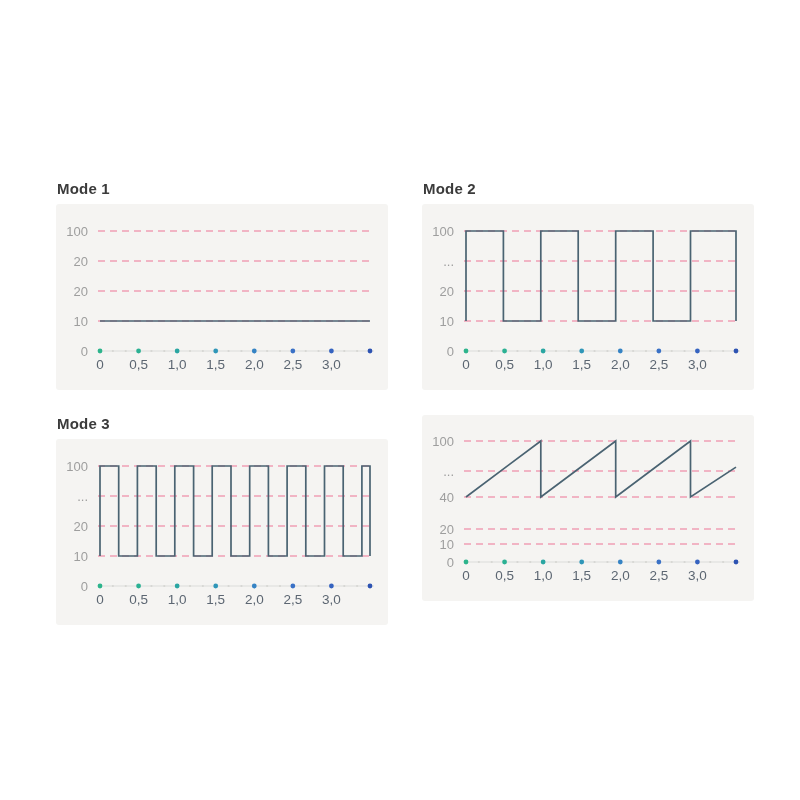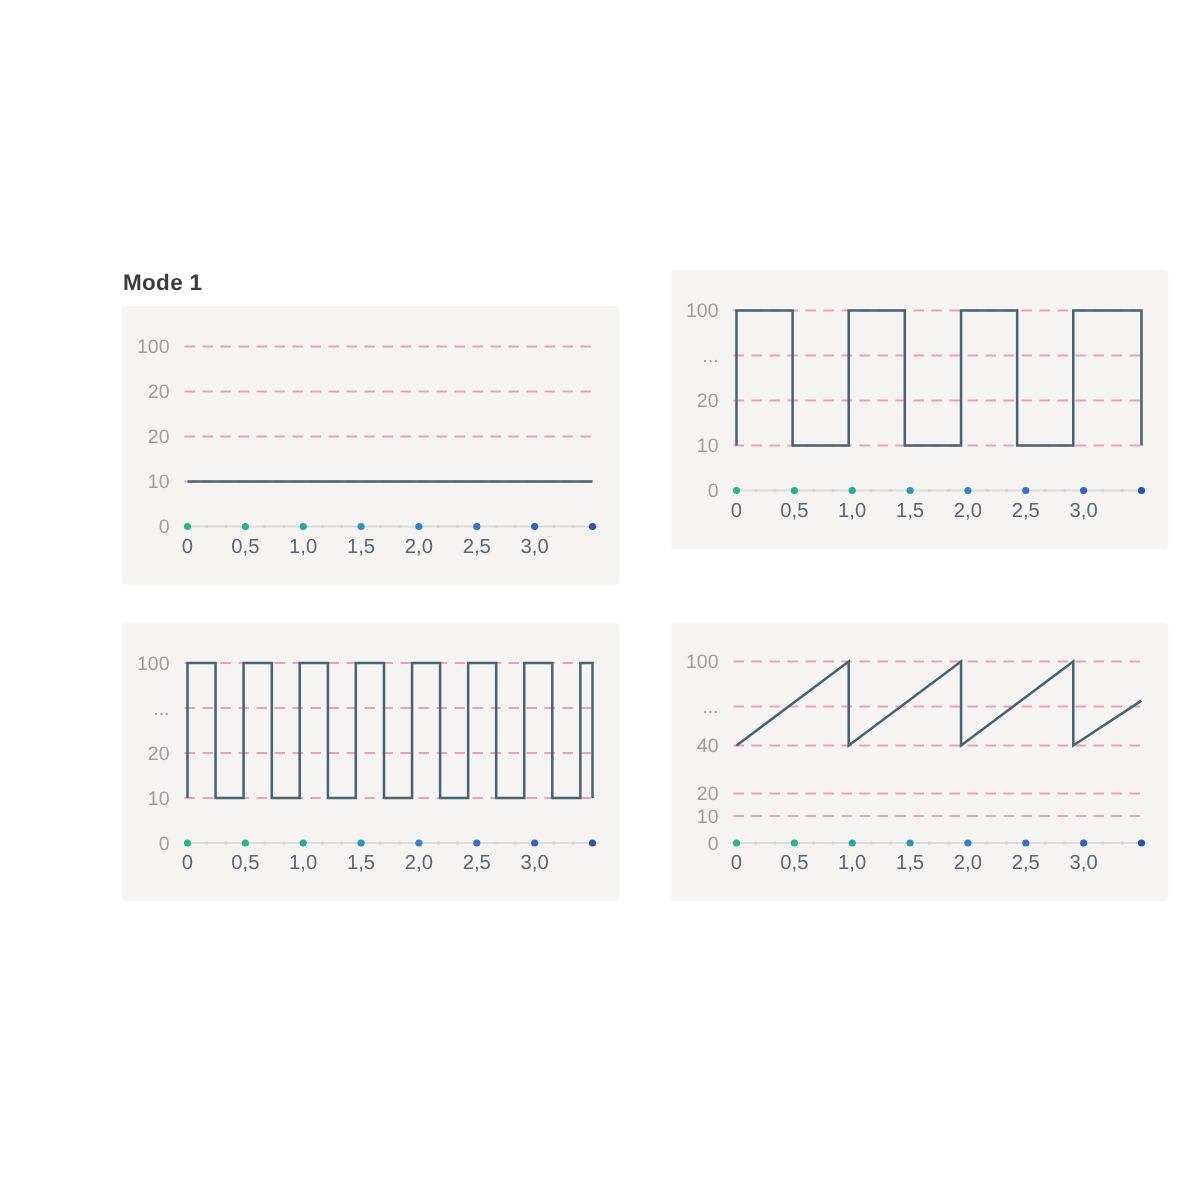--- a/index.html
+++ b/index.html
@@ -2,21 +2,21 @@
 <html><head>
 <meta charset="utf-8">
 <style>
   html,body{margin:0;padding:0;}
   body{
     width:800px;height:800px;position:relative;
     background:#ffffff;
     font-family:"Liberation Sans", sans-serif;
     overflow:hidden;
   }
-  .chart-block{position:absolute;width:332px;margin-left:25px;}
+  .chart-block{position:absolute;width:332px;}
   .chart-title{
     font-size:15px;line-height:18px;font-weight:600;
     color:#3b3b3b;margin:0 0 6px 1px;letter-spacing:0.2px;
   }
   .chart-panel{display:block;}
   #block-mode1{left:56px;top:180px;}
   #block-mode2{left:422px;top:180px;}
   #block-mode3{left:56px;top:415px;}
   #block-mode4{left:422px;top:415px;}
 </style>
@@ -64,20 +64,21 @@
       <text x="198.28" y="164.5" text-anchor="middle" font-size="13.5" fill="#5c6672" font-family="&quot;Liberation Sans&quot;, sans-serif">2,0</text>
       <circle cx="236.85" cy="147" r="2.4" fill="#3a71c6"></circle>
       <text x="236.85" y="164.5" text-anchor="middle" font-size="13.5" fill="#5c6672" font-family="&quot;Liberation Sans&quot;, sans-serif">2,5</text>
       <circle cx="275.42" cy="147" r="2.4" fill="#3563c0"></circle>
       <text x="275.42" y="164.5" text-anchor="middle" font-size="13.5" fill="#5c6672" font-family="&quot;Liberation Sans&quot;, sans-serif">3,0</text>
       <circle cx="313.99" cy="147" r="2.4" fill="#2d53b2"></circle>
     </svg>
 </div>
 
 <div class="chart-block" id="block-mode2">
+  <div class="chart-title">Mode 2</div>
   <svg class="chart-panel" width="332" height="186" viewBox="0 0 332 186">
       <rect x="0" y="0" width="332" height="186" rx="3" fill="#f5f4f2"></rect>
       <line x1="42" y1="27" x2="316" y2="27" stroke="#ef9fb5" stroke-width="1.3" stroke-dasharray="7 5"></line>
       <text x="32" y="31.5" text-anchor="end" font-size="13" fill="#9e9e9e" font-family="&quot;Liberation Sans&quot;, sans-serif">100</text>
       <line x1="42" y1="57" x2="316" y2="57" stroke="#ef9fb5" stroke-width="1.3" stroke-dasharray="7 5"></line>
       <text x="32" y="61.5" text-anchor="end" font-size="13" fill="#9e9e9e" font-family="&quot;Liberation Sans&quot;, sans-serif">...</text>
       <line x1="42" y1="87" x2="316" y2="87" stroke="#ef9fb5" stroke-width="1.3" stroke-dasharray="7 5"></line>
       <text x="32" y="91.5" text-anchor="end" font-size="13" fill="#9e9e9e" font-family="&quot;Liberation Sans&quot;, sans-serif">20</text>
       <line x1="42" y1="117" x2="316" y2="117" stroke="#ef9fb5" stroke-width="1.3" stroke-dasharray="7 5"></line>
       <text x="32" y="121.5" text-anchor="end" font-size="13" fill="#9e9e9e" font-family="&quot;Liberation Sans&quot;, sans-serif">10</text>
@@ -110,20 +111,21 @@
       <text x="198.28" y="164.5" text-anchor="middle" font-size="13.5" fill="#5c6672" font-family="&quot;Liberation Sans&quot;, sans-serif">2,0</text>
       <circle cx="236.85" cy="147" r="2.4" fill="#3a71c6"></circle>
       <text x="236.85" y="164.5" text-anchor="middle" font-size="13.5" fill="#5c6672" font-family="&quot;Liberation Sans&quot;, sans-serif">2,5</text>
       <circle cx="275.42" cy="147" r="2.4" fill="#3563c0"></circle>
       <text x="275.42" y="164.5" text-anchor="middle" font-size="13.5" fill="#5c6672" font-family="&quot;Liberation Sans&quot;, sans-serif">3,0</text>
       <circle cx="313.99" cy="147" r="2.4" fill="#2d53b2"></circle>
     </svg>
 </div>
 
 <div class="chart-block" id="block-mode3">
+  <div class="chart-title">Mode 3</div>
   <svg class="chart-panel" width="332" height="186" viewBox="0 0 332 186">
       <rect x="0" y="0" width="332" height="186" rx="3" fill="#f5f4f2"></rect>
       <line x1="42" y1="27" x2="316" y2="27" stroke="#ef9fb5" stroke-width="1.3" stroke-dasharray="7 5"></line>
       <text x="32" y="31.5" text-anchor="end" font-size="13" fill="#9e9e9e" font-family="&quot;Liberation Sans&quot;, sans-serif">100</text>
       <line x1="42" y1="57" x2="316" y2="57" stroke="#ef9fb5" stroke-width="1.3" stroke-dasharray="7 5"></line>
       <text x="32" y="61.5" text-anchor="end" font-size="13" fill="#9e9e9e" font-family="&quot;Liberation Sans&quot;, sans-serif">...</text>
       <line x1="42" y1="87" x2="316" y2="87" stroke="#ef9fb5" stroke-width="1.3" stroke-dasharray="7 5"></line>
       <text x="32" y="91.5" text-anchor="end" font-size="13" fill="#9e9e9e" font-family="&quot;Liberation Sans&quot;, sans-serif">20</text>
       <line x1="42" y1="117" x2="316" y2="117" stroke="#ef9fb5" stroke-width="1.3" stroke-dasharray="7 5"></line>
       <text x="32" y="121.5" text-anchor="end" font-size="13" fill="#9e9e9e" font-family="&quot;Liberation Sans&quot;, sans-serif">10</text>

